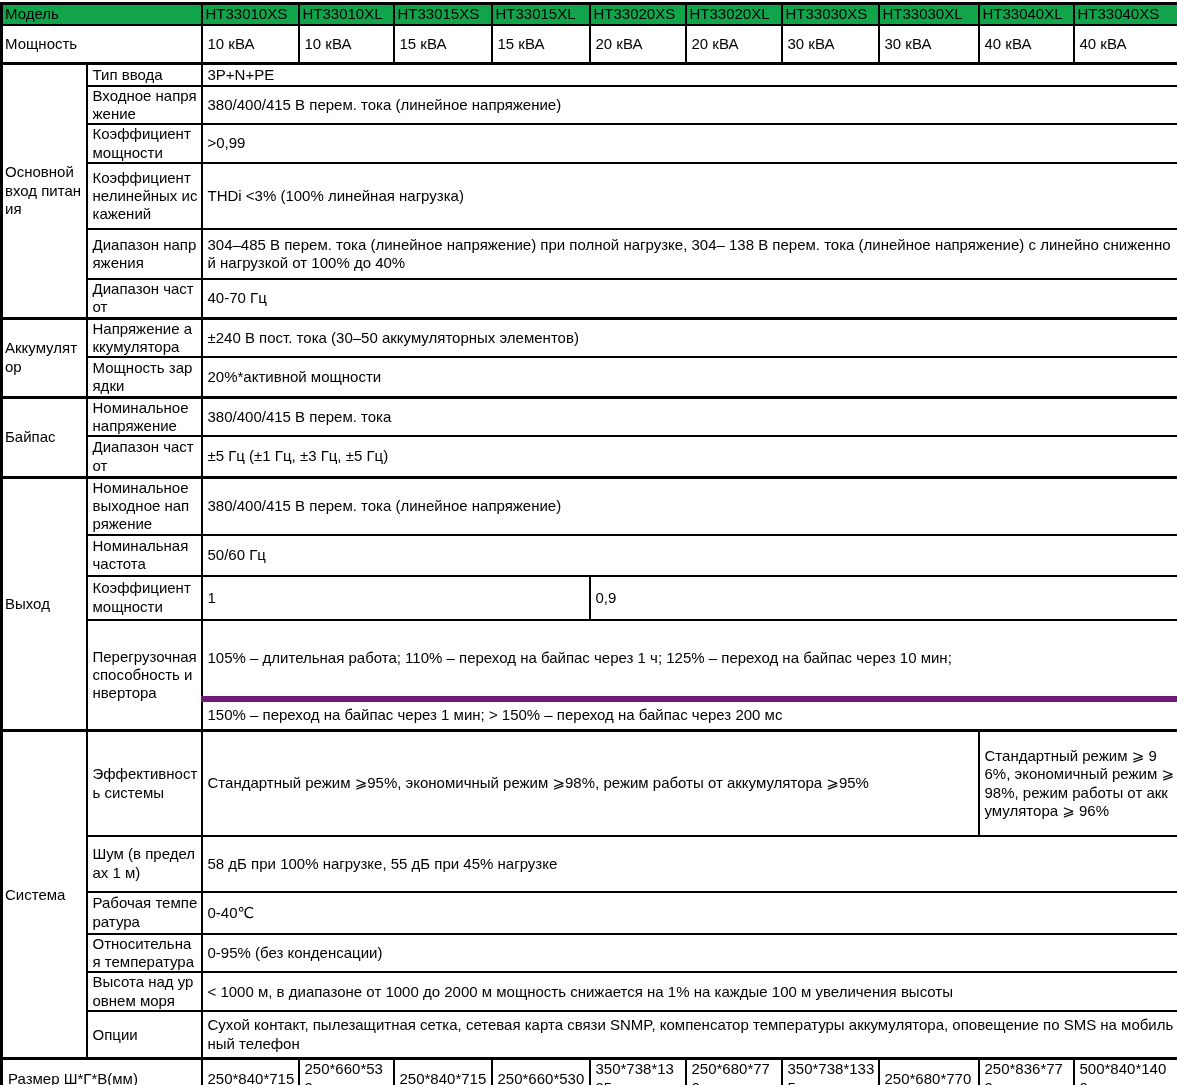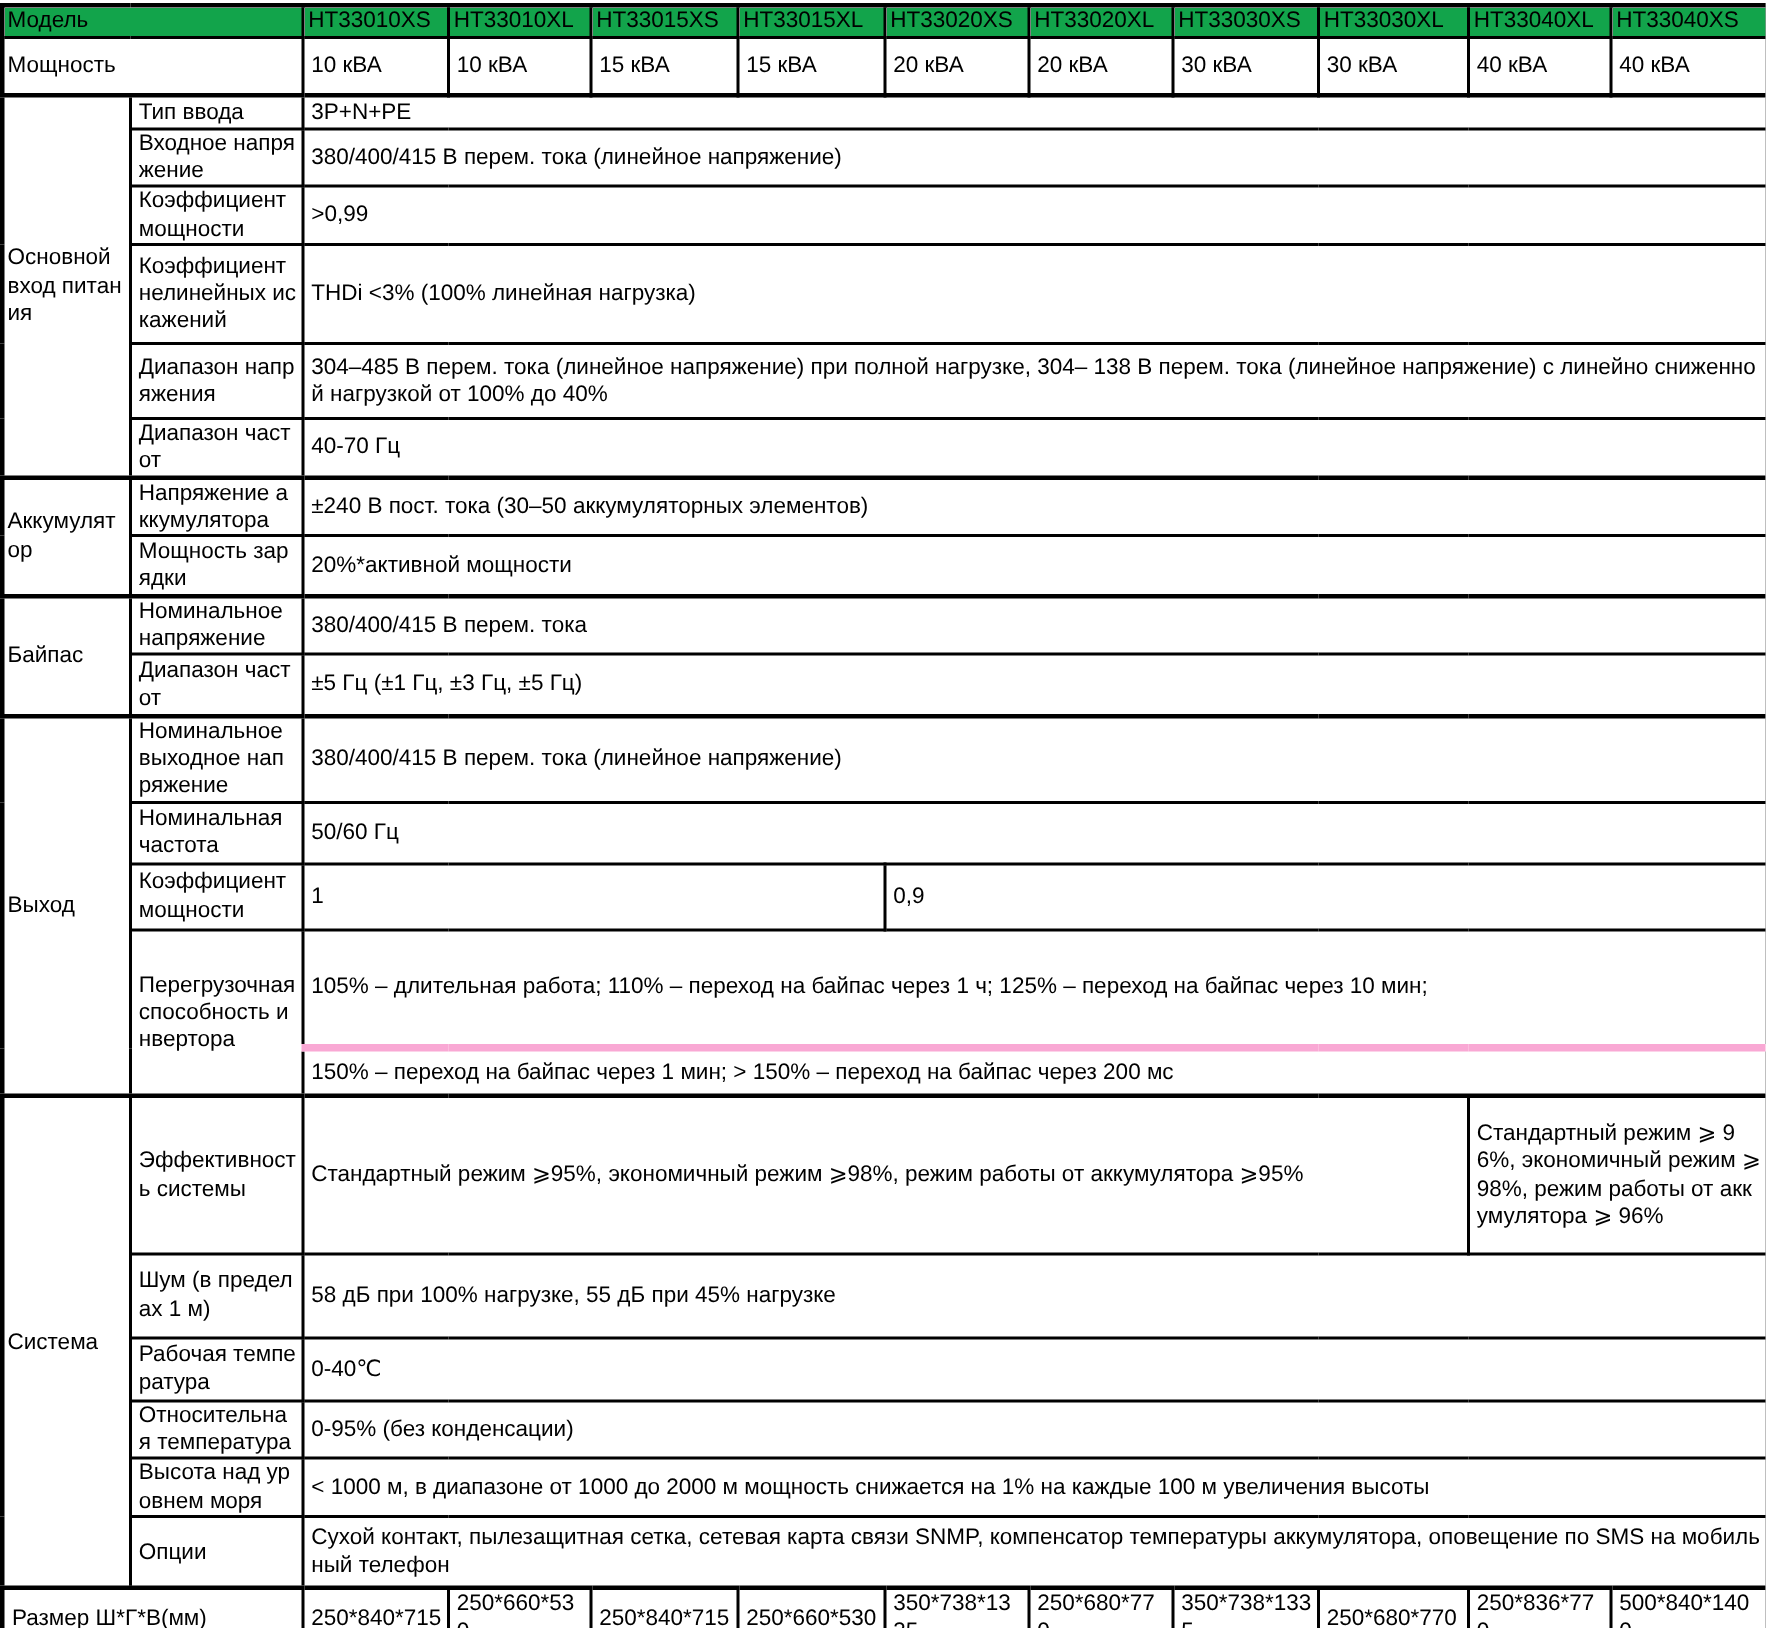--- a/index.html
+++ b/index.html
@@ -24,21 +24,21 @@
     text-align: left;
     line-height: 1.22;
     word-break: break-all;
     overflow: hidden;
   }
   .green { background: var(--green, #12a44b); }
   .center { padding: 0 2px; }
   .group { padding: 0 2px; }
   tr.thick-top > td { border-top: 3px solid #000; }
   td.thin-bottom { border-bottom: 5px solid #f9a8d4; }
-  td.thin-top { border-top: 4px solid #701a75; }
+  td.thin-top { border-top: 6px solid #701a75; }
   .hdr { padding: 0 2px 0 3px; }
 </style>
 </head>
 <body>
 
 <table>
   <colgroup>
     <col style="width:85px">
       <col style="width:115px">
     <col style="width:97px">

